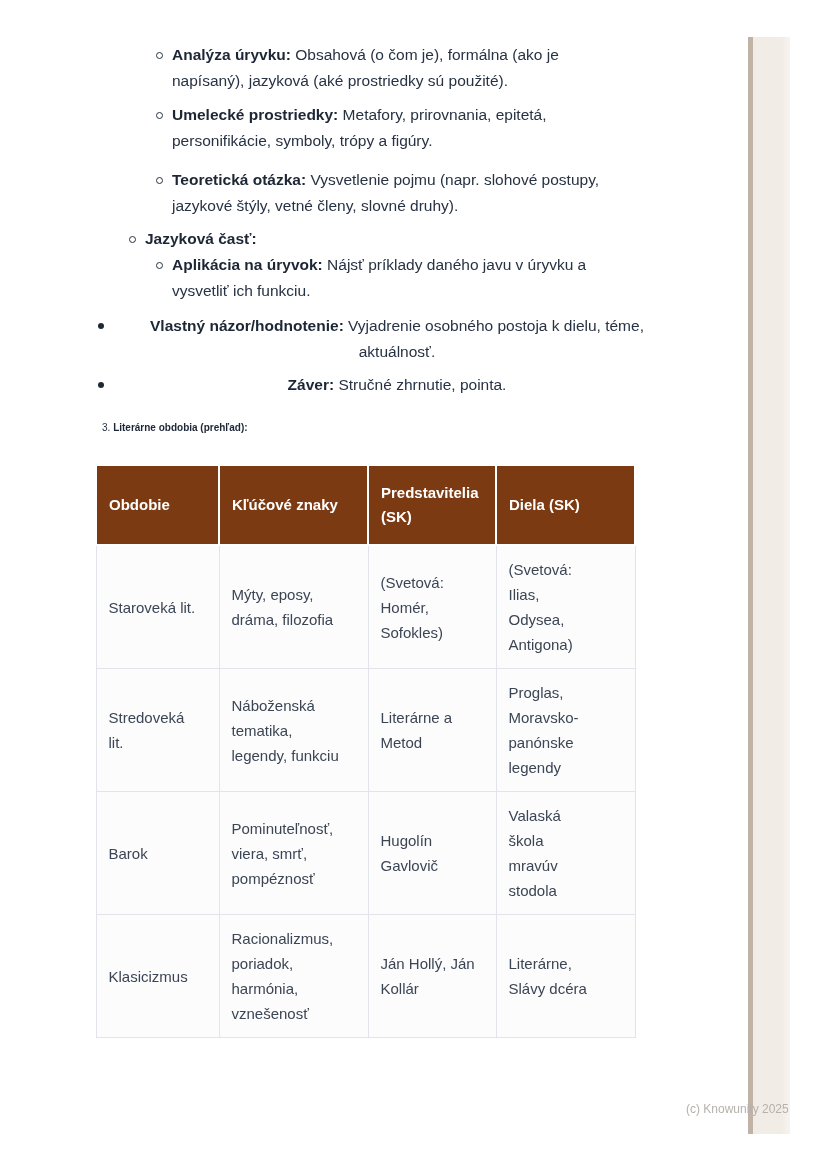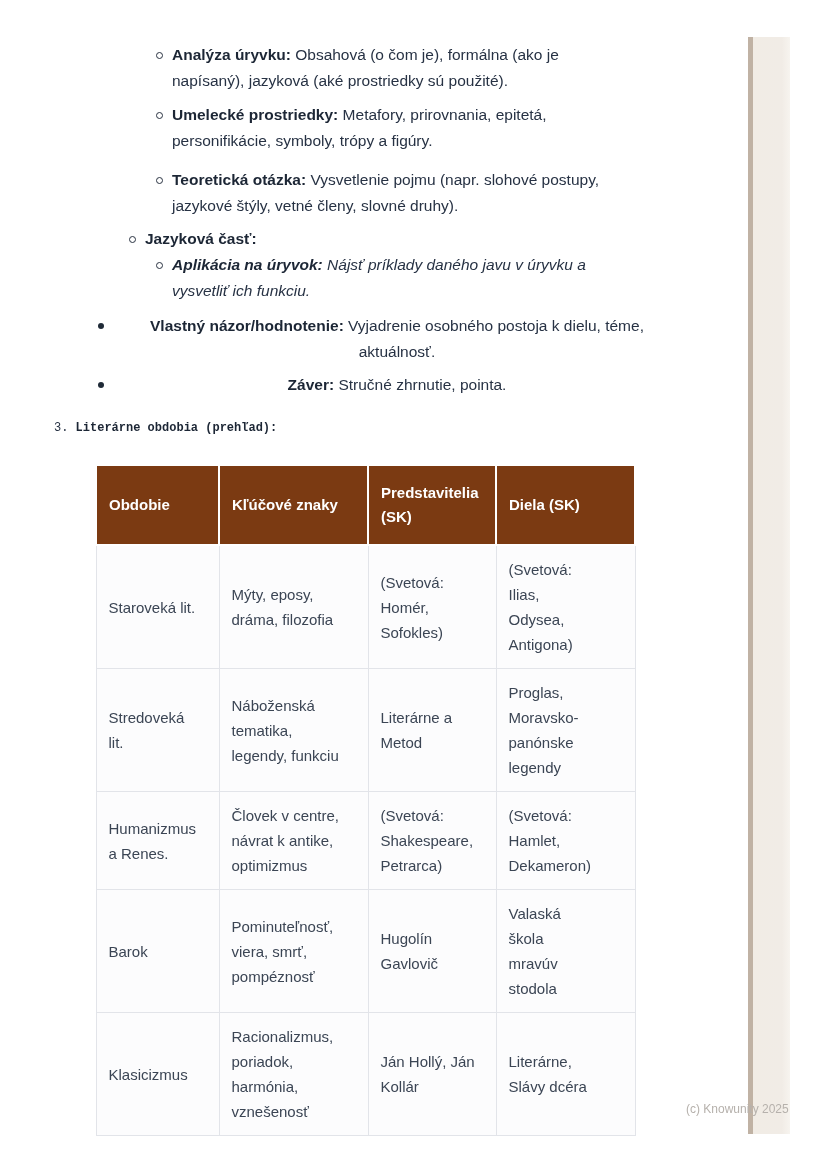--- a/index.html
+++ b/index.html
@@ -19,38 +19,37 @@
     position: relative;
     font-size: 15.5px;
     line-height: 26px;
   }
   .lvl3 { margin-left: 155px; padding-left: 17px; width: 540px; }
   .lvl2 { margin-left: 128px; padding-left: 17px; width: 560px; }
   .lvl1 { margin-left: 98px;  padding-left: 13px; width: 572px; text-align: center; }
   .mb0  { margin-bottom: 0; }
   .mb7  { margin-bottom: 7px; }
   .mb8  { margin-bottom: 8px; }
-  .mb9  { margin-bottom: 9px; font-style: italic; }
+  .mb9  { margin-bottom: 9px; }
   .mb13 { margin-bottom: 13px; }
   .mb17 { margin-bottom: 17px; }
   .bullet {
     position: absolute; left: 1px; top: 10px;
     width: 6px; height: 6px; border-radius: 50%;
     box-sizing: border-box;
   }
   .lvl1 .bullet { left: 0; }
   .circle { border: 1.5px solid #2a3342; background: transparent; width: 7px; height: 7px; }
   .disc   { background: #1f2a37; }
   .label { font-weight: bold; color: #1c2635; }
   .text  { white-space: pre-line; color: #273244; }
   .numbered {
-    margin-left: 54px;
-    font-size: 12px;
+    margin-left: 102px;
+    font-size: 10px;
     line-height: 26px;
-    font-family: Liberation Mono, monospace;
   }
   .numbered .num { font-weight: normal; color: #273244; }
   .numbered .numlabel { font-weight: bold; color: #1c2635; }
 
   .period-table {
     margin: 23px 0 0 95px;
     border-collapse: collapse;
     table-layout: fixed;
     width: 539px;
   }
@@ -189,33 +188,20 @@
 tematika,
 legendy, funkciu</td>
           <td>Literárne a
 Metod</td>
           <td>Proglas,
 Moravsko-
 panónske
 legendy</td>
         </tr>
         <tr>
-          <td>Humanizmus
-a Renes.</td>
-          <td>Človek v centre,
-návrat k antike,
-optimizmus</td>
-          <td>(Svetová:
-Shakespeare,
-Petrarca)</td>
-          <td>(Svetová:
-Hamlet,
-Dekameron)</td>
-        </tr>
-        <tr>
           <td>Barok</td>
           <td>Pominuteľnosť,
 viera, smrť,
 pompéznosť</td>
           <td>Hugolín
 Gavlovič</td>
           <td>Valaská
 škola
 mravúv
 stodola</td>

